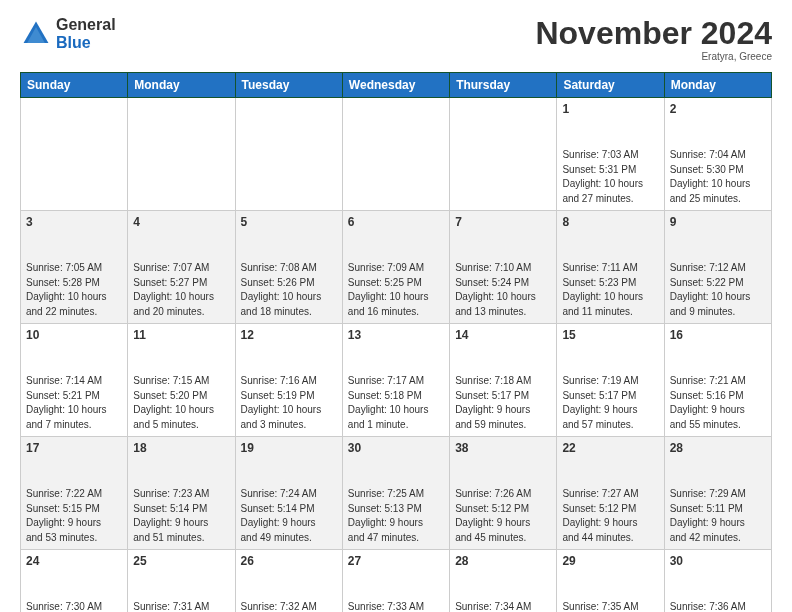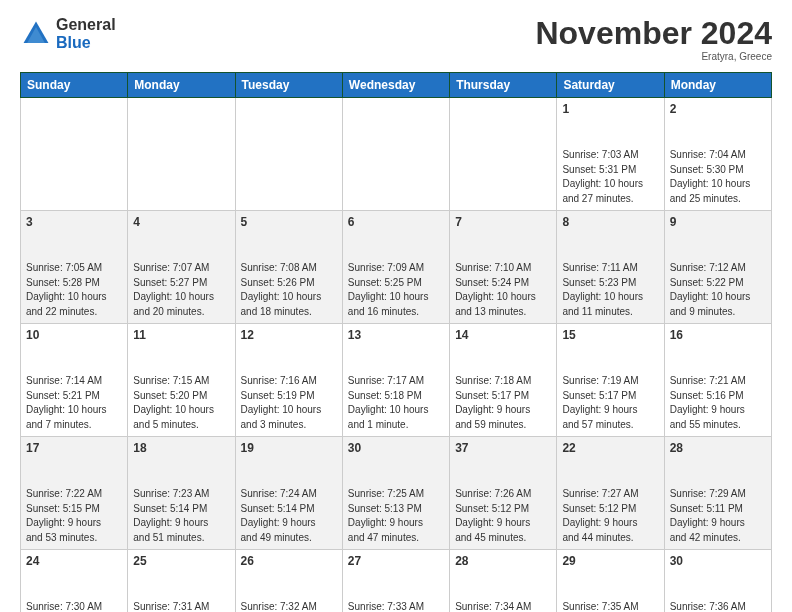--- a/index.html
+++ b/index.html
@@ -221,21 +221,21 @@
           </td>
           <td>
             <span class="day-number">19</span>
             <div class="day-info">Sunrise: 7:24 AM<br>Sunset: 5:14 PM<br>Daylight: 9 hours<br>and 49 minutes.</div>
           </td>
           <td>
             <span class="day-number">30</span>
             <div class="day-info">Sunrise: 7:25 AM<br>Sunset: 5:13 PM<br>Daylight: 9 hours<br>and 47 minutes.</div>
           </td>
           <td>
-            <span class="day-number">37</span>
+            <span class="day-number">38</span>
             <div class="day-info">Sunrise: 7:26 AM<br>Sunset: 5:12 PM<br>Daylight: 9 hours<br>and 45 minutes.</div>
           </td>
           <td>
             <span class="day-number">22</span>
             <div class="day-info">Sunrise: 7:27 AM<br>Sunset: 5:12 PM<br>Daylight: 9 hours<br>and 44 minutes.</div>
           </td>
           <td>
             <span class="day-number">28</span>
             <div class="day-info">Sunrise: 7:29 AM<br>Sunset: 5:11 PM<br>Daylight: 9 hours<br>and 42 minutes.</div>
           </td>

